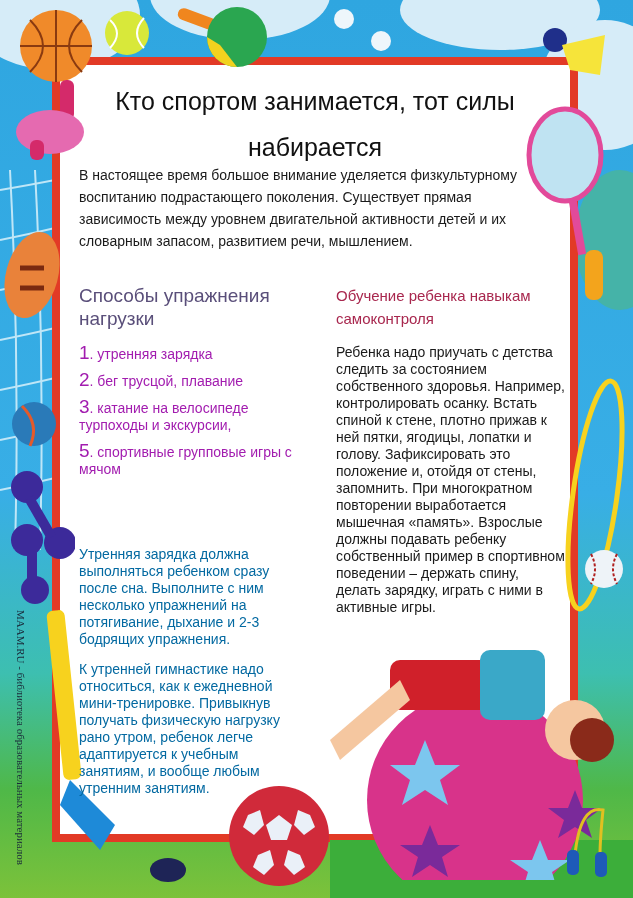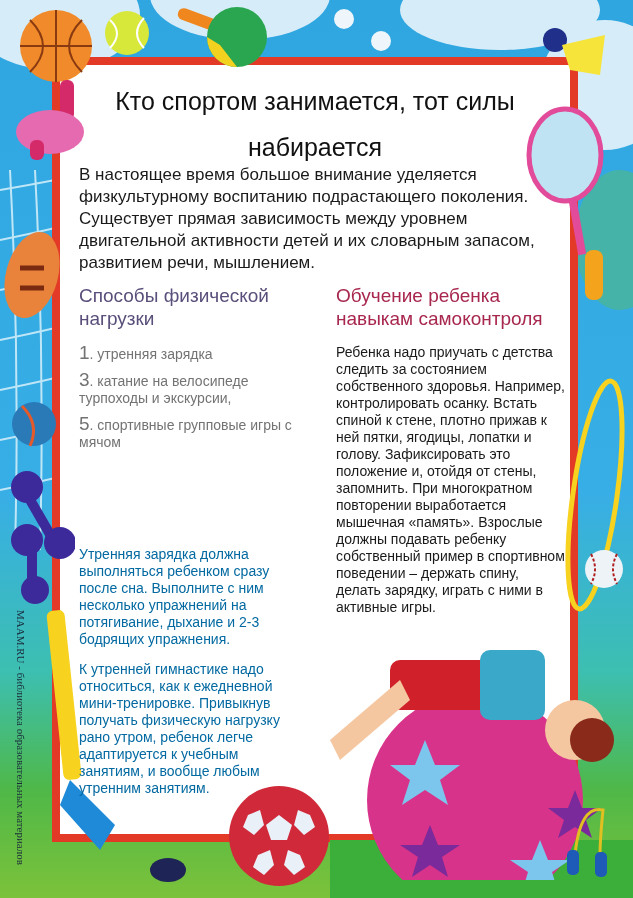--- a/index.html
+++ b/index.html
@@ -6,25 +6,25 @@
   body { width:633px; height:898px; overflow:hidden; position:relative;
     font-family:"Liberation Sans", sans-serif; }
   .bg { position:absolute; inset:0;
     background: linear-gradient(180deg, #2fa6e0 0%, #38aee6 55%, #3dbfb0 75%, #4fb848 88%, #7cc23a 100%); }
   .cloud { position:absolute; background:#d6ecf8; border-radius:50%; }
   .frame { position:absolute; left:52px; top:57px; width:526px; height:785px;
     background:#e23a26; }
   .frame-inner { position:absolute; left:8px; top:8px; right:8px; bottom:8px; background:#ffffff; }
   .title { position:absolute; left:60px; top:78px; width:510px; text-align:center;
     font-size:25px; line-height:46px; color:#111; }
-  .intro { position:absolute; left:79px; top:164px; width:470px; font-size:17px; line-height:22px; color:#1a1a1a; }
+  .intro { position:absolute; left:79px; top:164px; width:470px; font-size:14px; line-height:22px; color:#1a1a1a; }
   .h-left { position:absolute; left:79px; top:284px; width:230px; font-size:19px; line-height:23px; color:#5a4f7a; }
-  .h-right { position:absolute; left:336px; top:284px; width:230px; font-size:19px; line-height:23px; color:#a8274e; }
+  .h-right { position:absolute; left:336px; top:284px; width:230px; font-size:15px; line-height:23px; color:#a8274e; }
   .list { position:absolute; left:79px; top:344px; width:225px; margin:0; padding:0; list-style:none; }
-  .list li { font-size:14px; line-height:17px; color:#737373; margin-bottom:8px; }
+  .list li { font-size:14px; line-height:17px; color:#a21caf; margin-bottom:8px; }
   .list .num { font-size:19px; }
   .para { position:absolute; left:79px; width:225px; font-size:14px; line-height:17px; color:#0369a1; }
   .para-right { position:absolute; left:336px; top:344px; width:230px; font-size:14px; line-height:17px; color:#1a1a1a; }
   .watermark { position:absolute; left:3px; top:610px; width:24px; height:270px;
     writing-mode: vertical-rl; font-family:"Liberation Serif", serif; font-size:11px; color:#1a2a3a; }
   .deco { position:absolute; }
 </style>
 </head>
 <body>
 
@@ -146,25 +146,26 @@
 <svg class="deco" style="left:555px;top:800px;" width="60" height="80">
   <path d="M20 55 Q25 5 48 10 Q45 40 45 55" stroke="#e0c020" stroke-width="3" fill="none"></path>
   <rect x="12" y="50" width="12" height="25" rx="5" fill="#1e5ab8"></rect>
   <rect x="40" y="52" width="12" height="25" rx="5" fill="#1e5ab8"></rect>
 </svg>
 
 <div class="title">Кто спортом занимается, тот силы набирается</div>
 
 <div class="intro">В настоящее время большое внимание уделяется физкультурному воспитанию подрастающего поколения. Существует прямая зависимость между уровнем двигательной активности детей и их словарным запасом, развитием речи, мышлением.</div>
 
-<div class="h-left">Способы физической нагрузки</div>
+<div class="h-left">Способы упражнения нагрузки</div>
 <div class="h-right">Обучение ребенка навыкам самоконтроля</div>
 
 <ol class="list">
   <li><span class="num">1</span><span>. утренняя зарядка</span></li>
+  <li><span class="num">2</span><span>. бег трусцой, плавание</span></li>
   <li><span class="num">3</span><span>. катание на велосипеде турпоходы и экскурсии,</span></li>
   <li><span class="num">5</span><span>. спортивные групповые игры с мячом</span></li>
 </ol>
 
 <div class="para" style="top:546px;">Утренняя зарядка должна выполняться ребенком сразу после сна. Выполните с ним несколько упражнений на потягивание, дыхание и 2-3 бодрящих упражнения.</div>
 <div class="para" style="top:661px;">К утренней гимнастике надо относиться, как к ежедневной мини-тренировке. Привыкнув получать физическую нагрузку рано утром, ребенок легче адаптируется к учебным занятиям, и вообще любым утренним занятиям.</div>
 
 <div class="para-right">Ребенка надо приучать с детства следить за состоянием собственного здоровья. Например, контролировать осанку. Встать спиной к стене, плотно прижав к ней пятки, ягодицы, лопатки и голову. Зафиксировать это положение и, отойдя от стены, запомнить. При многократном повторении выработается мышечная «память». Взрослые должны подавать ребенку собственный пример в спортивном поведении – держать спину, делать зарядку, играть с ними в активные игры.</div>
 
 <div class="watermark">MAAM.RU - библиотека образовательных материалов</div>

